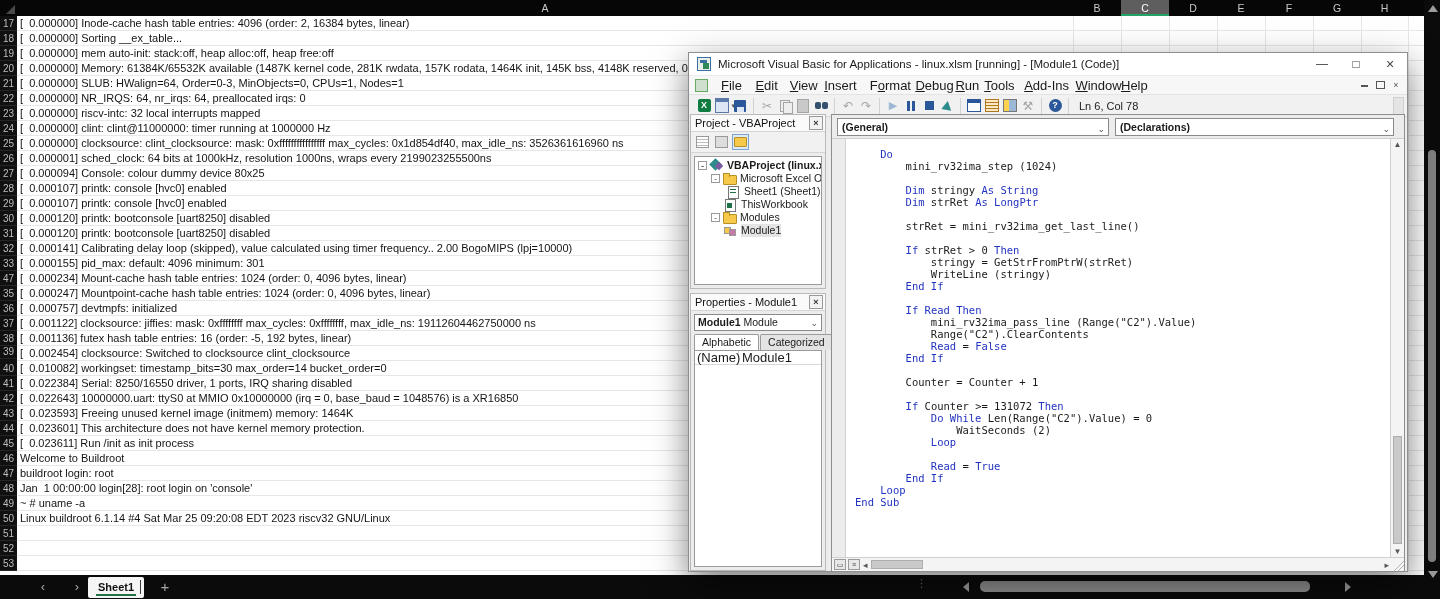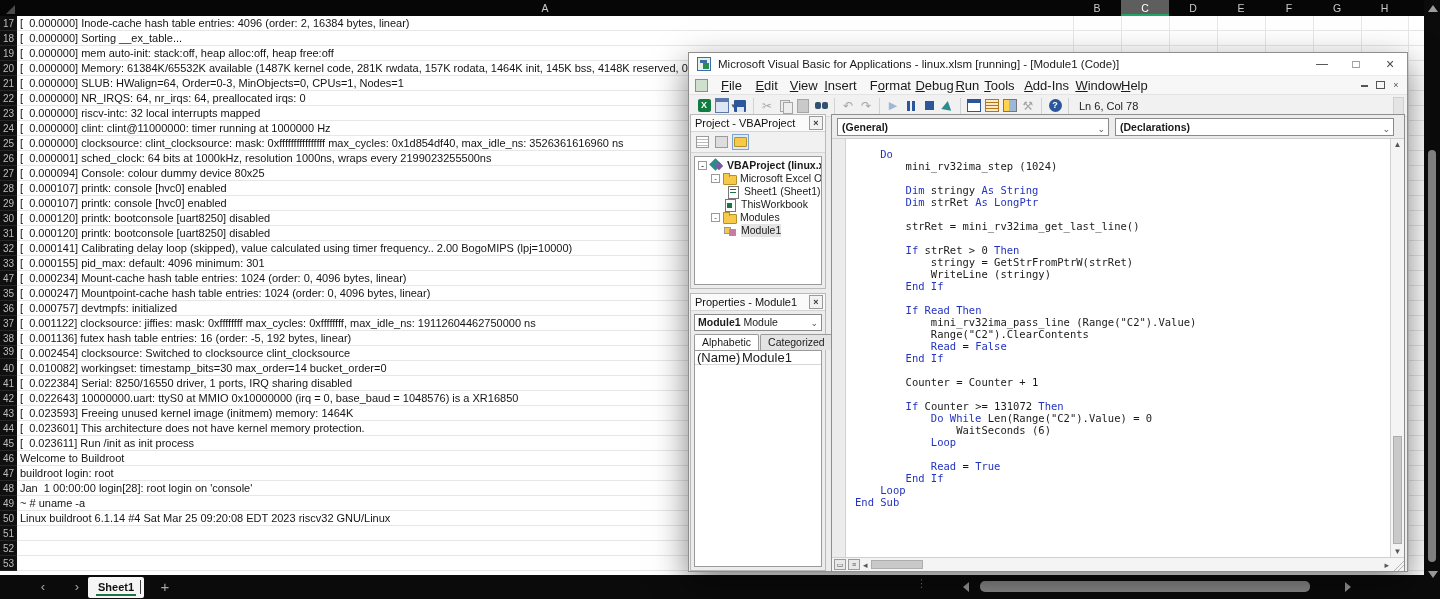--- a/index.html
+++ b/index.html
@@ -413,21 +413,21 @@
             <div class="code-line" data-name="code-line"><span>        </span><span class="kw">If</span><span> </span><span class="kw">Read</span><span> </span><span class="kw">Then</span></div>
             <div class="code-line" data-name="code-line"><span>            mini_rv32ima_pass_line (Range("C2").Value)</span></div>
             <div class="code-line" data-name="code-line"><span>            Range("C2").ClearContents</span></div>
             <div class="code-line" data-name="code-line"><span>            </span><span class="kw">Read</span><span> = </span><span class="kw">False</span></div>
             <div class="code-line" data-name="code-line"><span>        </span><span class="kw">End If</span></div>
             <div class="code-line" data-name="code-line">&nbsp;</div>
             <div class="code-line" data-name="code-line"><span>        Counter = Counter + 1</span></div>
             <div class="code-line" data-name="code-line">&nbsp;</div>
             <div class="code-line" data-name="code-line"><span>        </span><span class="kw">If</span><span> Counter &gt;= 131072 </span><span class="kw">Then</span></div>
             <div class="code-line" data-name="code-line"><span>            </span><span class="kw">Do While</span><span> Len(Range("C2").Value) = 0</span></div>
-            <div class="code-line" data-name="code-line"><span>                WaitSeconds (6)</span></div>
+            <div class="code-line" data-name="code-line"><span>                WaitSeconds (2)</span></div>
             <div class="code-line" data-name="code-line"><span>            </span><span class="kw">Loop</span></div>
             <div class="code-line" data-name="code-line">&nbsp;</div>
             <div class="code-line" data-name="code-line"><span>            </span><span class="kw">Read</span><span> = </span><span class="kw">True</span></div>
             <div class="code-line" data-name="code-line"><span>        </span><span class="kw">End If</span></div>
             <div class="code-line" data-name="code-line"><span>    </span><span class="kw">Loop</span></div>
             <div class="code-line" data-name="code-line"><span class="kw">End Sub</span></div>
           </div>
         <div class="code-vscroll" data-name="code-vertical-scrollbar">
           <div class="cv-arr" style="top:1px" data-name="scroll-up-icon">▲</div>
           <div class="cv-thumb" data-name="code-vscroll-thumb"></div>

